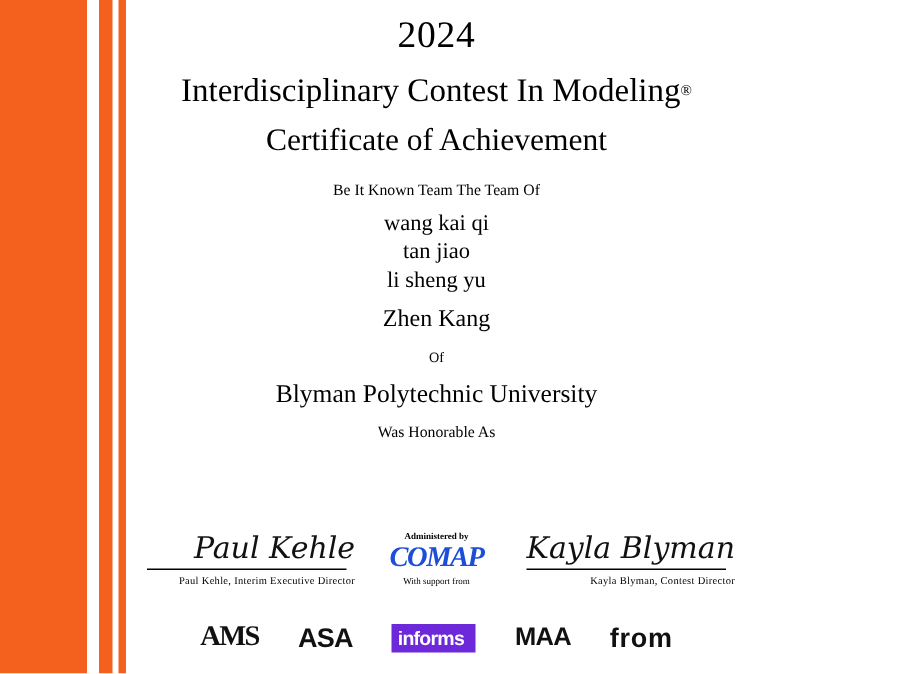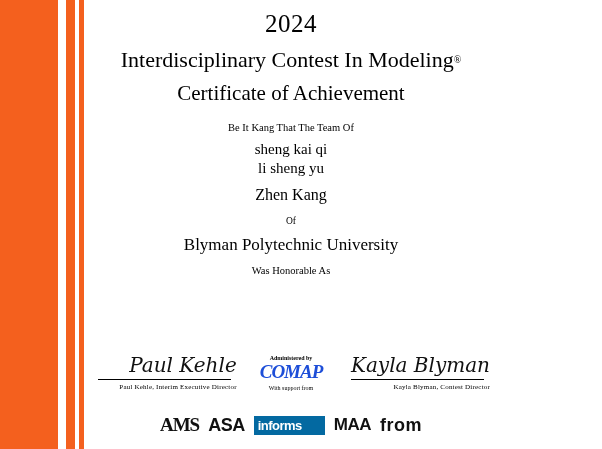--- a/index.html
+++ b/index.html
@@ -171,43 +171,43 @@
 
   
   .sponsors {
     position: absolute;
     left: 92px;
     right: 8px;
     top: 414px;
     display: flex;
     justify-content: center;
     align-items: center;
-    gap: 9px;
+    gap: 26px;
   }
   .logo-ams {
     font-family: "Liberation Serif", serif;
     font-size: 19px;
     font-weight: bold;
     color: #111;
     letter-spacing: -1px;
   }
   .logo-asa {
     font-family: "Liberation Sans", sans-serif;
     font-size: 18px;
     font-weight: bold;
     color: #111;
     letter-spacing: -0.5px;
   }
   .logo-informs {
-    background: #0369a1;
+    background: #6d28d9;
     color: #fff;
     font-family: "Liberation Sans", sans-serif;
     font-size: 13px;
     font-weight: bold;
-    padding: 2px 23px 2px 4px;
+    padding: 2px 8px 2px 4px;
     letter-spacing: -0.5px;
   }
   .logo-maa {
     font-family: "Liberation Sans", sans-serif;
     font-size: 17px;
     font-weight: bold;
     color: #111;
     letter-spacing: -0.5px;
   }
   .logo-siam {
@@ -230,24 +230,25 @@
   <div class="content">
 
     <div class="year">2024</div>
 
     <div class="contest-title">
       <span>Interdisciplinary Contest In Modeling</span><span class="reg">®</span>
     </div>
 
     <div class="cert-line">Certificate of Achievement</div>
 
-    <div class="small-label">Be It Kang That The Team Of</div>
+    <div class="small-label">Be It Known Team The Team Of</div>
 
     <div class="members">
-      <div class="member">sheng kai qi</div>
+      <div class="member">wang kai qi</div>
+      <div class="member">tan jiao</div>
       <div class="member">li sheng yu</div>
     </div>
 
     <div class="advisor">Zhen Kang</div>
 
     <div class="of-label">Of</div>
     <div class="school">Blyman Polytechnic University</div>
 
     <div class="small-label tight">Was Honorable As</div>
 

